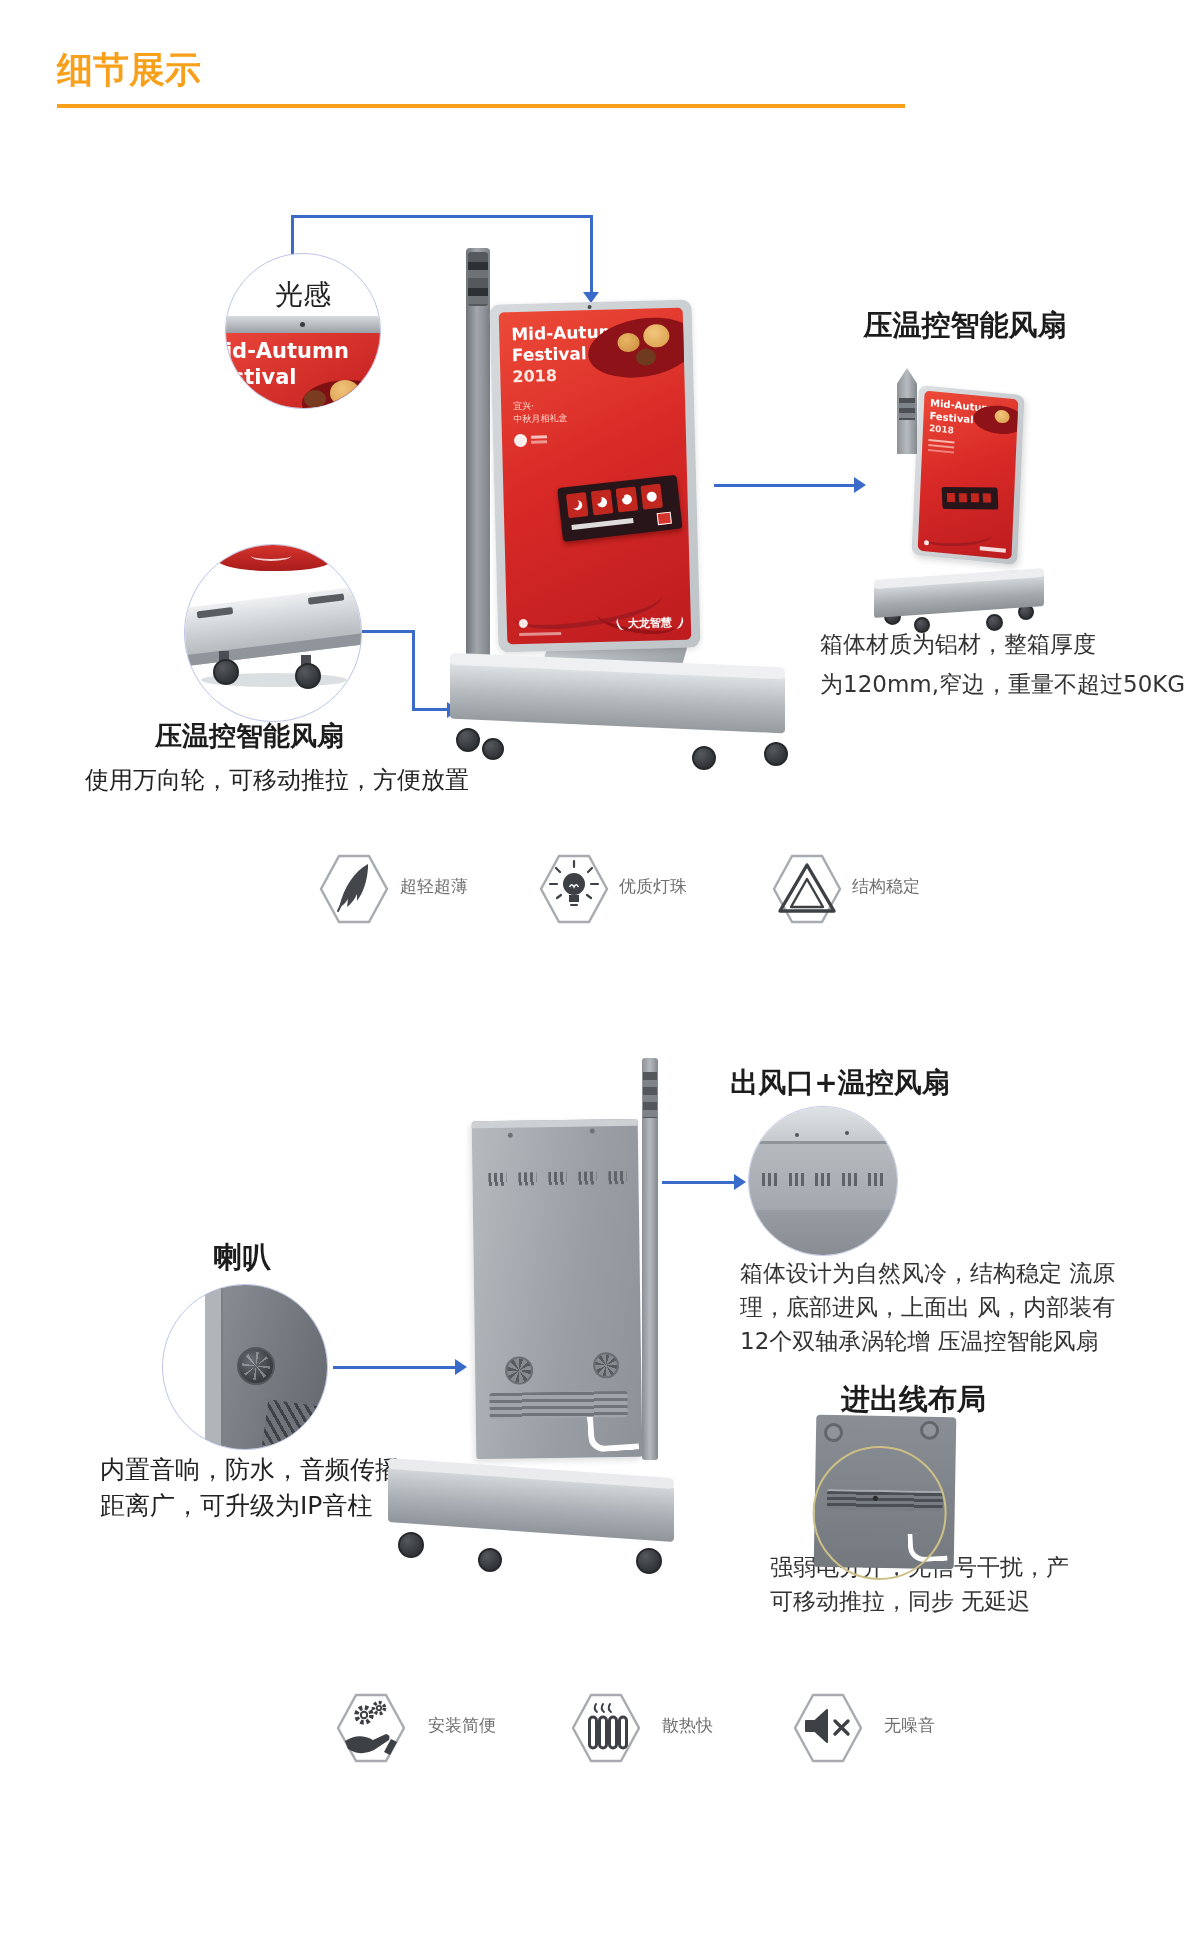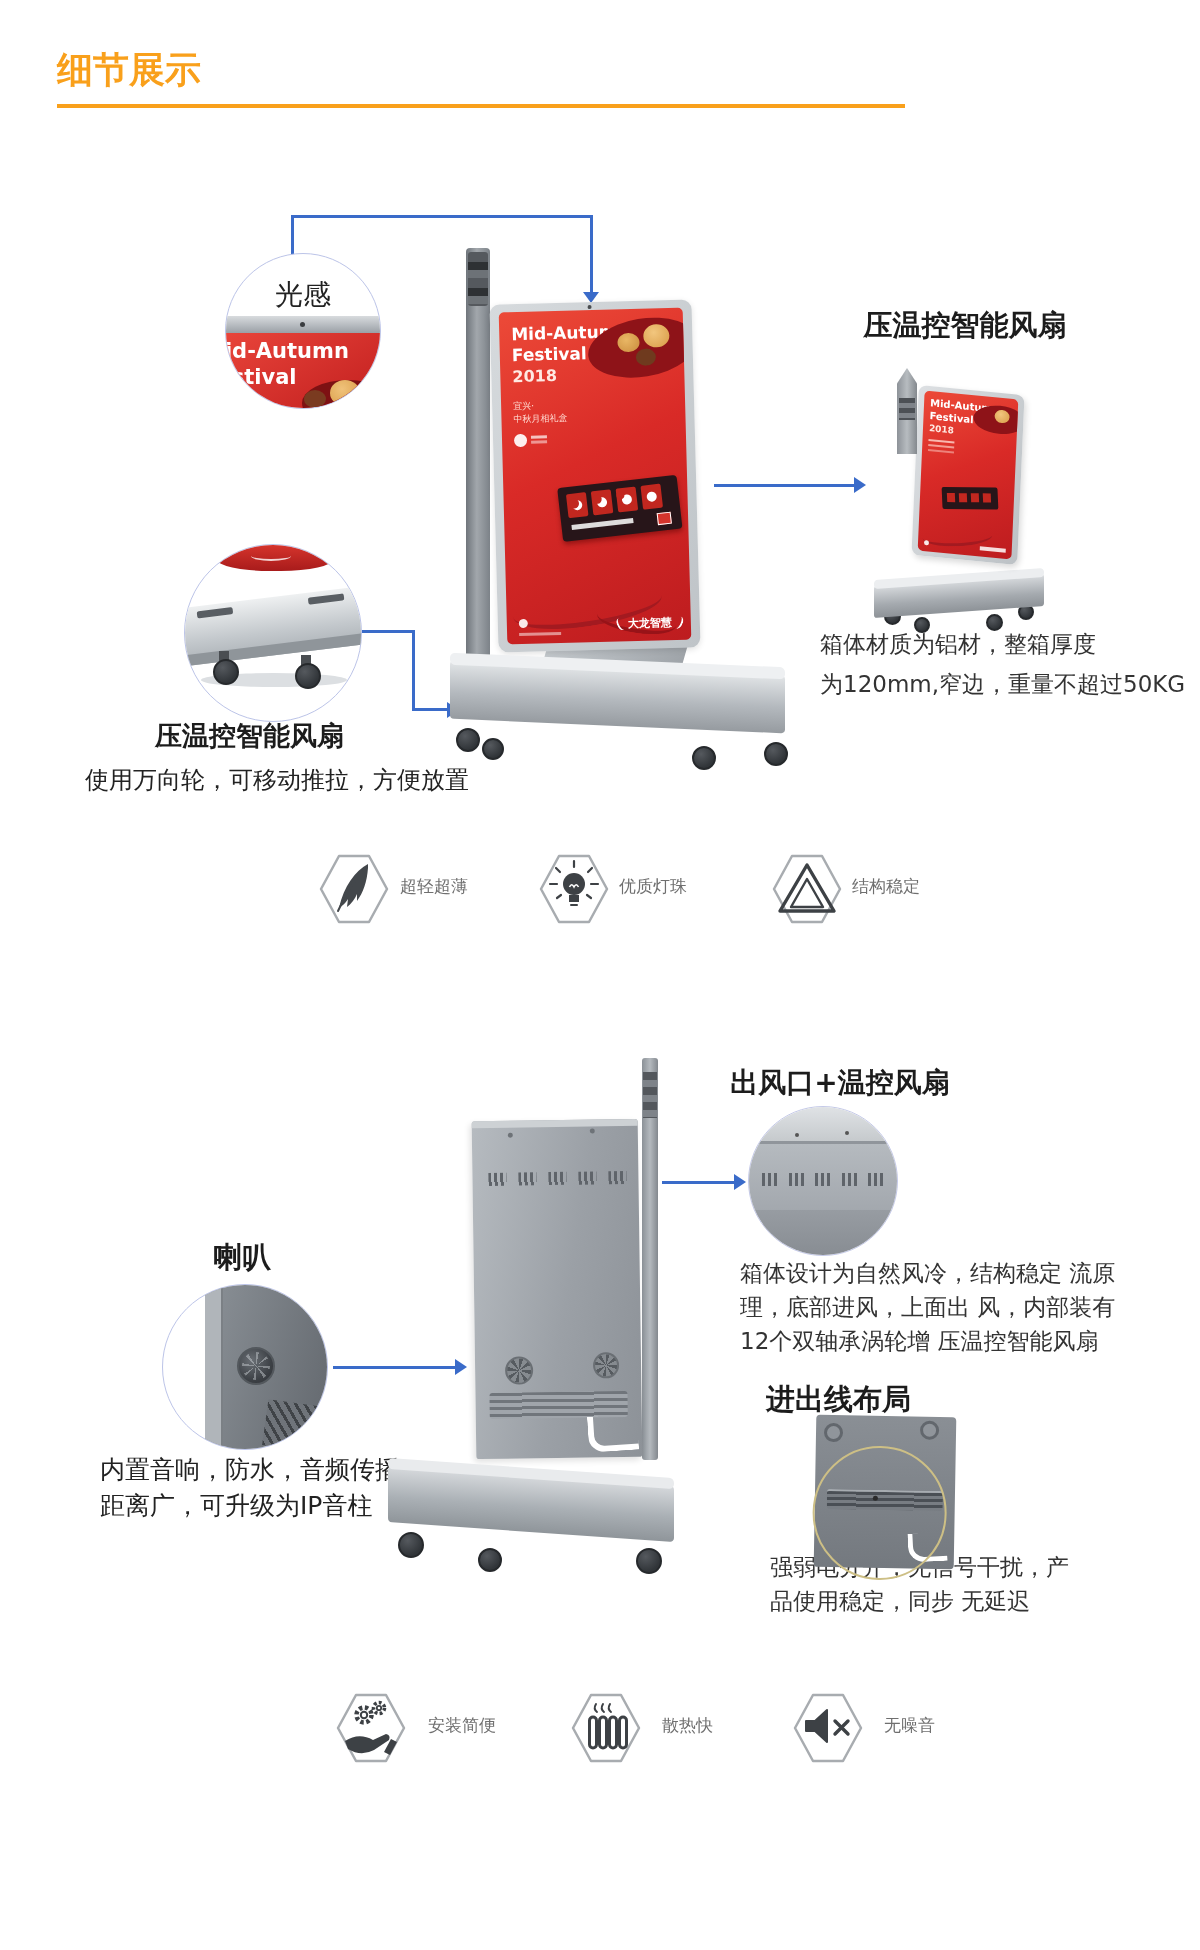--- a/index.html
+++ b/index.html
@@ -254,33 +254,33 @@
   </div>
 
   <div class="cline" style="left:333px;top:1366px;width:124px;height:3px;"></div>
   <div class="arr-right" style="left:455px;top:1359px;"></div>
 
   <div class="para-bold" style="left:100px;top:1452px;">
     <div>内置音响，防水，音频传播</div>
     <div>距离广，可升级为IP音柱</div>
   </div>
 
-  <div class="sec-title" style="left:766px;top:1380px;width:220px;text-align:left;">进出线布局</div>
+  <div class="sec-title" style="left:766px;top:1380px;width:220px;text-align:right;">进出线布局</div>
   <div class="abs" style="left:815px;top:1416px;width:140px;height:152px;border-radius:4px;background:linear-gradient(#8a8f95,#74797f);transform:rotate(1deg);z-index:2;">
     <div style="position:absolute;left:8px;top:8px;width:13px;height:13px;border-radius:50%;border:3px solid #62676d;background:#90959b;"></div>
     <div style="position:absolute;left:104px;top:4px;width:13px;height:13px;border-radius:50%;border:3px solid #62676d;background:#90959b;"></div>
     <div style="position:absolute;left:12px;top:74px;width:116px;height:18px;border-radius:3px;background:repeating-linear-gradient(#4a4f55 0 3px,#787d83 3px 6px);border-top:2px solid #a7acb1;"></div>
     <div class="white-swoosh" style="left:94px;top:116px;width:34px;height:24px;border-left-width:5px;border-bottom-width:5px;transform:rotate(-4deg);"></div>
     <div style="position:absolute;left:-2px;top:30px;width:130px;height:130px;border-radius:50%;border:2px solid #cdbf85;"></div>
     <div style="position:absolute;left:58px;top:80px;width:5px;height:5px;border-radius:50%;background:#2b2b2b;"></div>
   </div>
 
   <div class="para" style="left:770px;top:1550px;">
     <div>强弱电分开，无信号干扰，产</div>
-    <div>品使用稳定，同步 无延迟</div>
+    <div>可移动推拉，同步 无延迟</div>
   </div>
 
   <svg class="abs" style="left:333px;top:1690px;" width="76" height="76" viewBox="0 0 76 76">
     <path d="M23 5 L53 5 L71 38 L53 71 L23 71 L5 38 Z" fill="#fff" stroke="#a8acb0" stroke-width="2.5" stroke-linejoin="round"></path>
     <circle cx="31" cy="25" r="7.5" fill="none" stroke="#3d4145" stroke-width="4.5" stroke-dasharray="3.4 2.6"></circle>
     <circle cx="31" cy="25" r="3.2" fill="none" stroke="#3d4145" stroke-width="2"></circle>
     <circle cx="46" cy="18" r="5.5" fill="none" stroke="#3d4145" stroke-width="3.6" stroke-dasharray="2.8 2.2"></circle>
     <circle cx="46" cy="18" r="2.2" fill="none" stroke="#3d4145" stroke-width="1.8"></circle>
     <path d="M12 51 q14 -9 28 -1 l13 -6 q5 1 3 6 l-15 10 q-13 7 -26 -1 z" fill="#3d4145"></path>
     <path d="M51 62 l7 -13 6 3 -7 13 z" fill="#3d4145"></path>

